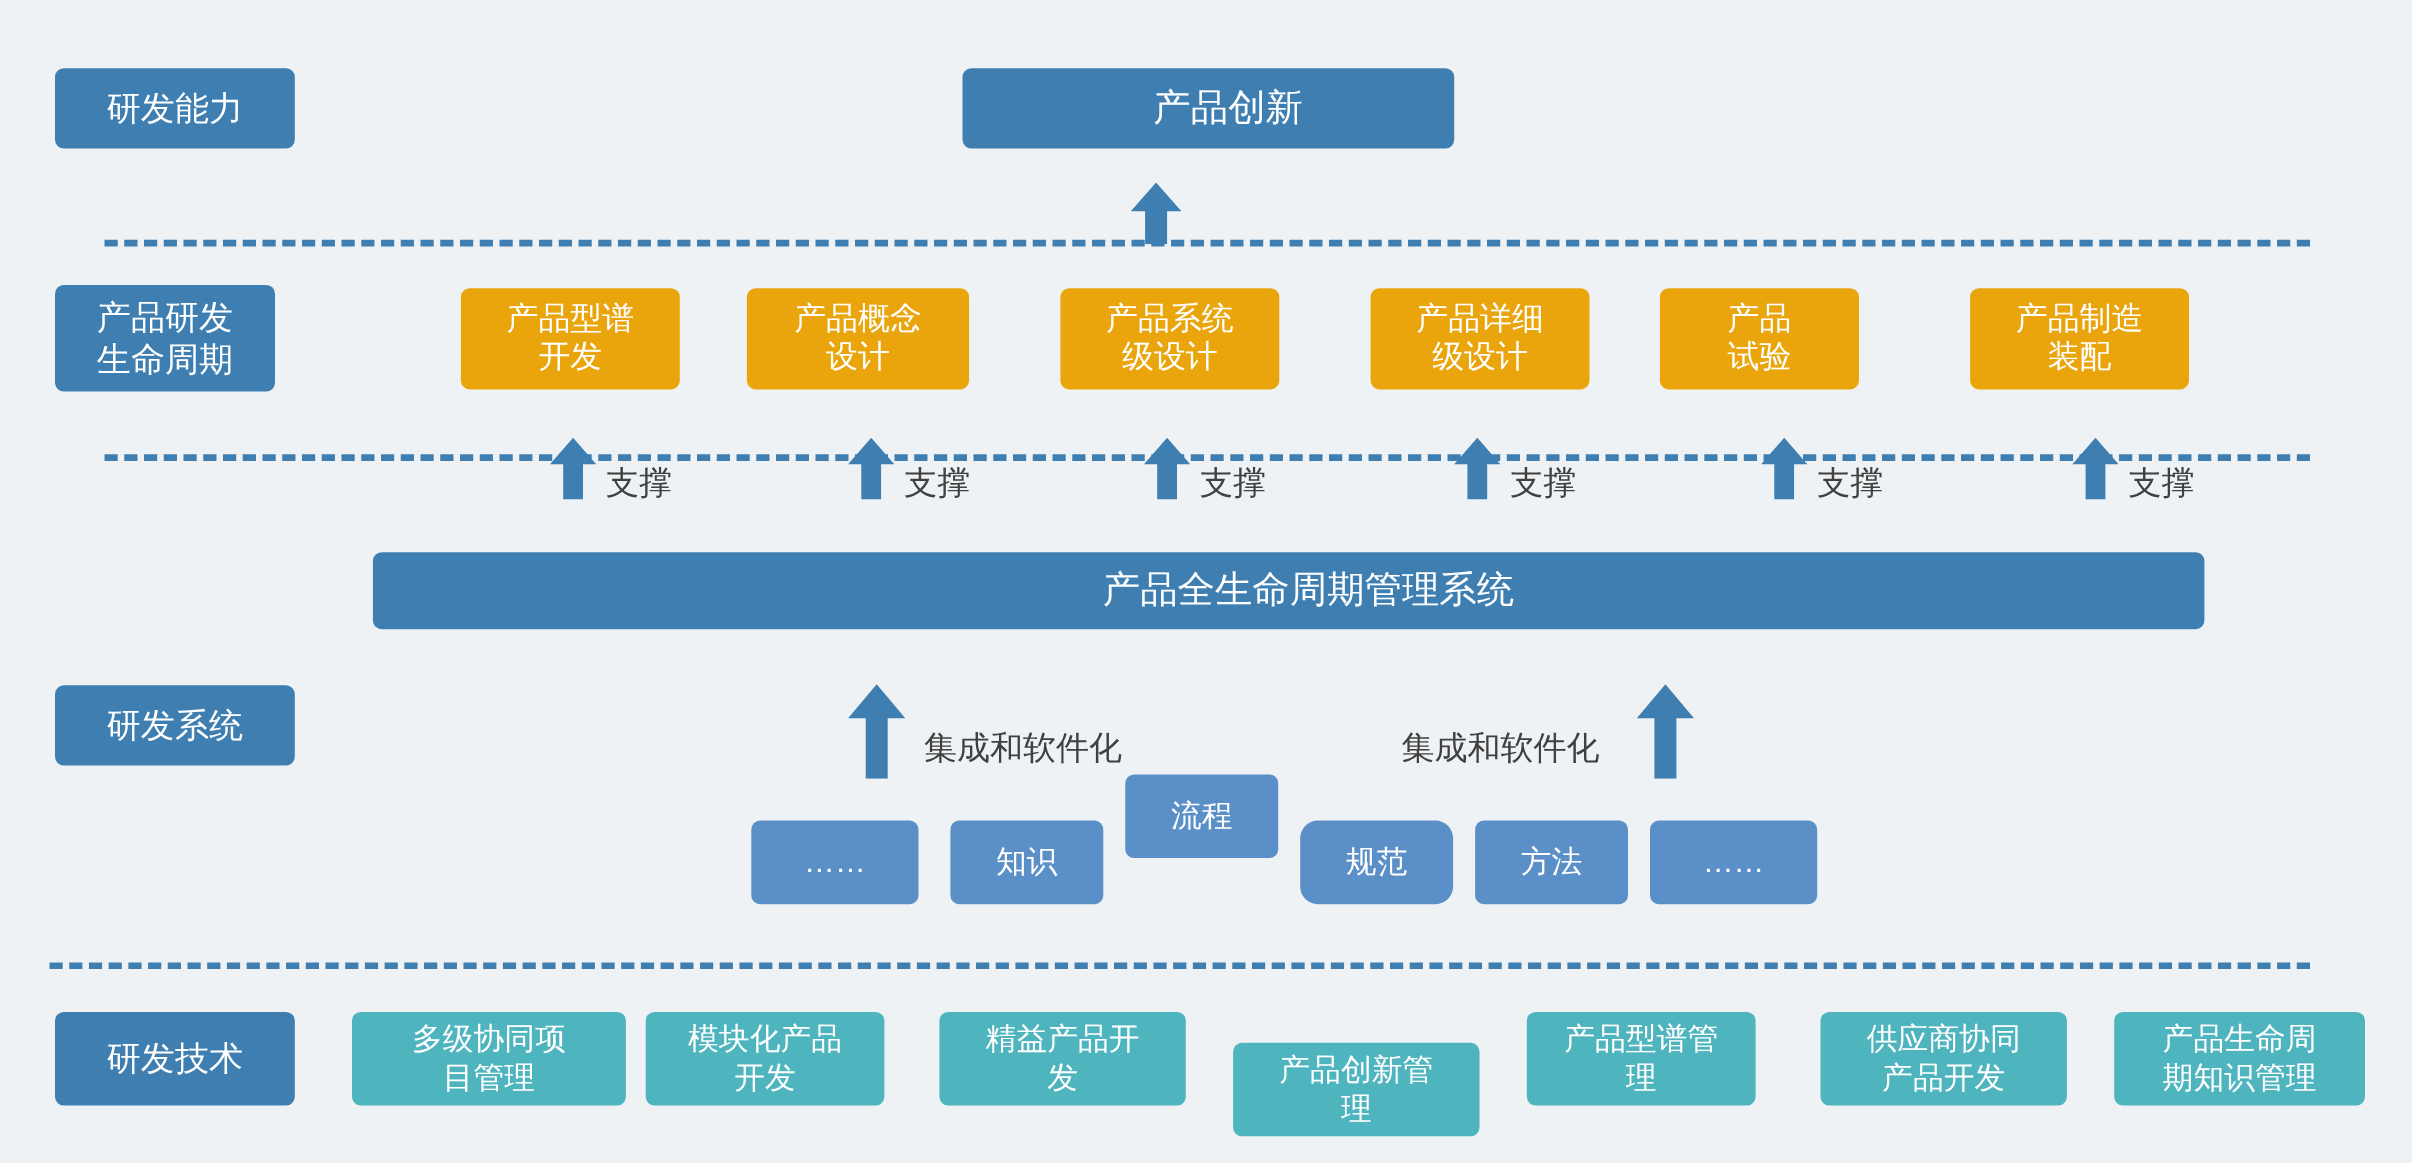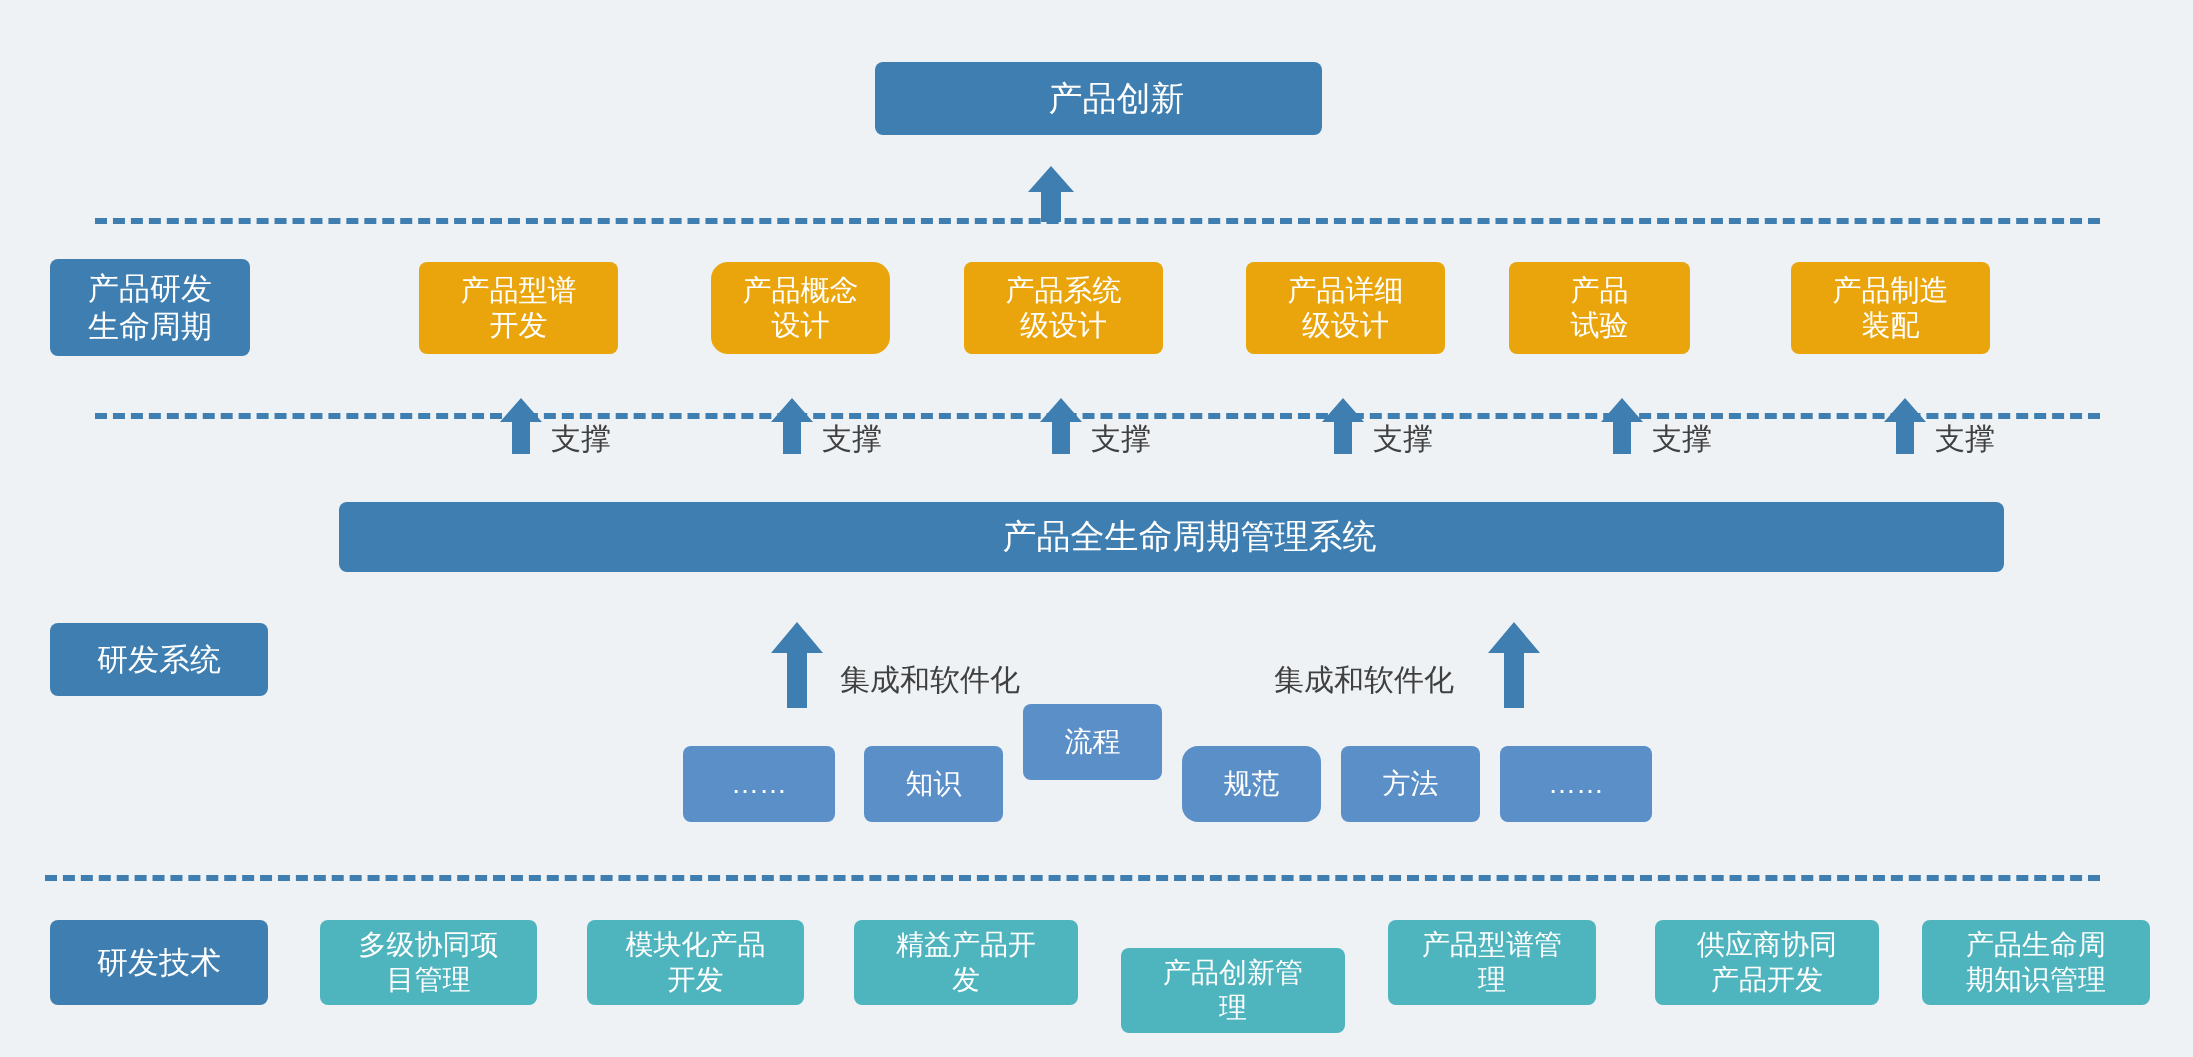--- a/index.html
+++ b/index.html
@@ -61,38 +61,39 @@
   }
   .tier-box { font-size: 29px; }
   .chip { font-size: 28px; }
   .tech-box { font-size: 28px; }
 </style>
 </head>
 <body>
 
 <div id="canvas">
 
+  <div class="box box-blue lbl-left" style="left:50px; top:62px; width:218px; height:73px;">研发能力</div>
 
   <div class="box box-blue pill-wide" style="left:875px; top:62px; width:447px; height:73px;">产品创新</div>
 
   <div class="arrow" style="left:1028px; top:166px; width:46px; height:56px;">
     <svg width="46" height="56" viewBox="0 0 46 56">
       <polygon points="23,0 46,26 33,26 33,56 13,56 13,26 0,26" fill="#3E7EB0"></polygon>
     </svg>
   </div>
 
   <div class="dashline" style="left:95px; top:218px; width:2005px;"></div>
 
   <div class="box box-blue lbl-left" style="left:50px; top:259px; width:200px; height:97px;">产品研发
 生命周期</div>
 
   <div class="box box-orange tier-box" style="left:419px; top:262px; width:199px; height:92px;">产品型谱
 开发</div>
 
-  <div class="box box-orange tier-box" style="left:711px; top:262px; width:179px; height:92px;border-radius:17px;">产品概念
+  <div class="box box-orange tier-box" style="left:679px; top:262px; width:202px; height:92px;">产品概念
 设计</div>
 
   <div class="box box-orange tier-box" style="left:964px; top:262px; width:199px; height:92px;">产品系统
 级设计</div>
 
   <div class="box box-orange tier-box" style="left:1246px; top:262px; width:199px; height:92px;">产品详细
 级设计</div>
 
   <div class="box box-orange tier-box" style="left:1509px; top:262px; width:181px; height:92px;">产品
 试验</div>
@@ -171,21 +172,21 @@
   <div class="box box-lightblue chip" style="left:1182px; top:746px; width:139px; height:76px;border-radius:16px;">规范</div>
 
   <div class="box box-lightblue chip" style="left:1341px; top:746px; width:139px; height:76px;">方法</div>
 
   <div class="box box-lightblue chip" style="left:1500px; top:746px; width:152px; height:76px;">……</div>
 
   <div class="dashline fine" style="left:45px; top:875px; width:2055px; border-top-style:dashed;"></div>
 
   <div class="box box-blue lbl-left" style="left:50px; top:920px; width:218px; height:85px;">研发技术</div>
 
-  <div class="box box-teal tech-box" style="left:320px; top:920px; width:217px; height:85px;">多级协同项
+  <div class="box box-teal tech-box" style="left:320px; top:920px; width:249px; height:85px;">多级协同项
 目管理</div>
 
   <div class="box box-teal tech-box" style="left:587px; top:920px; width:217px; height:85px;">模块化产品
 开发</div>
 
   <div class="box box-teal tech-box" style="left:854px; top:920px; width:224px; height:85px;">精益产品开
 发</div>
 
   <div class="box box-teal tech-box" style="left:1121px; top:948px; width:224px; height:85px;">产品创新管
 理</div>

